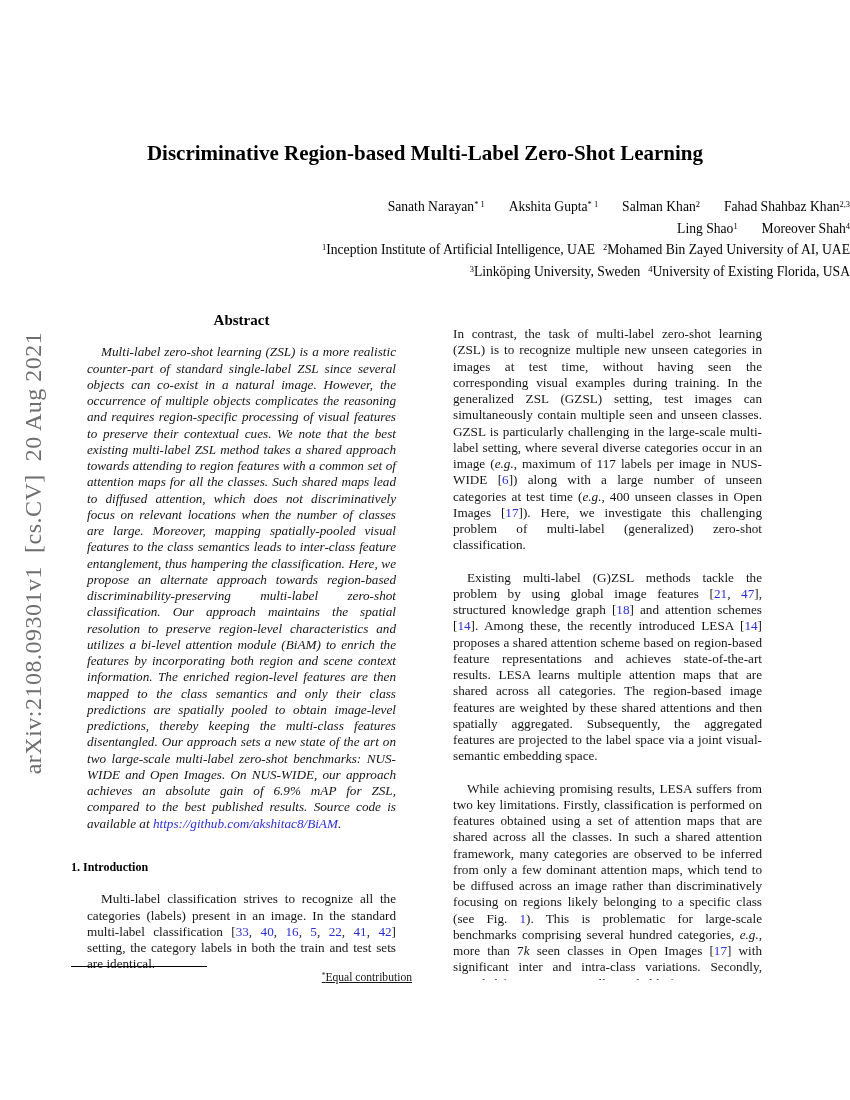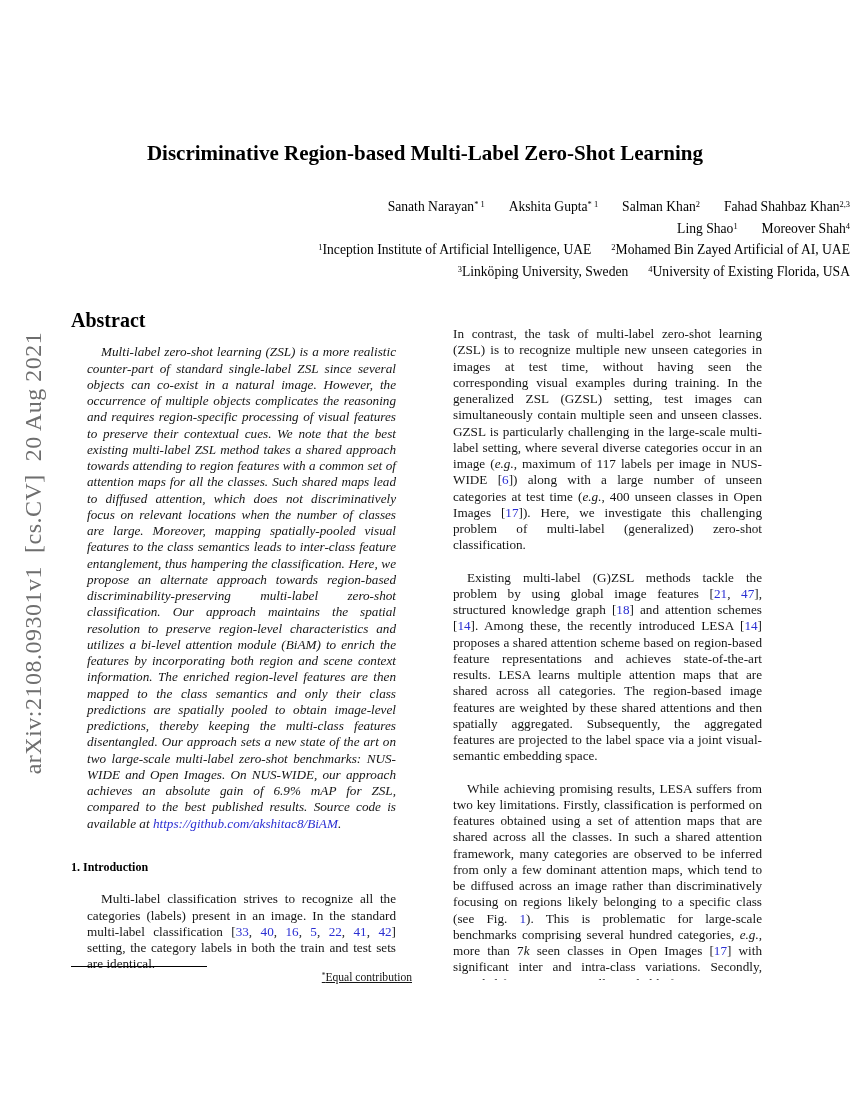--- a/index.html
+++ b/index.html
@@ -37,42 +37,42 @@
   }
   .authors{
     position:absolute;
     top:197px;left:0;right:0;
     text-align:right;
     font-size:13.6px;
     line-height:20.5px;
     color:#000;
   }
   .author:not(:last-child){margin-right:24px;}
-  .affil:not(:last-child){margin-right:20px;}
+  .affil:not(:last-child){margin-right:8px;}
   sup{
     font-size:62%;
     vertical-align:baseline;
     position:relative;
     top:-0.45em;
     letter-spacing:0;
   }
   .col{
     position:absolute;
     width:341px;
     text-align:justify;
     font-size:13.2px;
     line-height:16.25px;
   }
   .col p{margin:16px;text-indent:14px;}
   .col p.noindent{text-indent:0;}
   .col p + p{margin-top:0;}
   .abstract-section{left:71px;top:310px;height:550px;overflow:hidden;}
   .abstract-heading{
-    text-align:left;
-    font-size:20px;
+    text-align:center;
+    font-size:15px;
     font-weight:bold;
     margin:2px 0 14px 0;
     color:#000;
   }
   .abstract-text{font-style:italic;}
   .intro-section{left:71px;top:859px;}
   .intro-heading{
     font-size:12px;
     font-weight:bold;
     margin:0 0 12px 0;
@@ -103,21 +103,21 @@
 
 <div class="page">
 
   <div class="arxiv-banner">arXiv:2108.09301v1  [cs.CV]  20 Aug 2021</div>
 
   <h1 class="title">Discriminative Region-based Multi-Label Zero-Shot Learning</h1>
 
   <div class="authors">
     <div><span class="author"><span>Sanath Narayan</span><sup>* 1</sup></span><span class="author"><span>Akshita Gupta</span><sup>* 1</sup></span><span class="author"><span>Salman Khan</span><sup>2</sup></span><span class="author"><span>Fahad Shahbaz Khan</span><sup>2,3</sup></span></div>
     <div><span class="author"><span>Ling Shao</span><sup>1</sup></span><span class="author"><span>Moreover Shah</span><sup>4</sup></span></div>
-    <div><span class="affil"><sup>1</sup><span>Inception Institute of Artificial Intelligence, UAE</span></span><span class="affil"><sup>2</sup><span>Mohamed Bin Zayed Artificial of AI, UAE</span></span></div>
+    <div><span class="affil"><sup>1</sup><span>Inception Institute of Artificial Intelligence, UAE</span></span><span class="affil"><sup>2</sup><span>Mohamed Bin Zayed University of AI, UAE</span></span></div>
     <div><span class="affil"><sup>3</sup><span>Linköping University, Sweden</span></span><span class="affil"><sup>4</sup><span>University of Existing Florida, USA</span></span></div>
   </div>
 
   <section class="col abstract-section">
     <h2 class="abstract-heading">Abstract</h2>
     <p class="abstract-text"><span>Multi-label zero-shot learning (ZSL) is a more realistic counter-part of standard single-label ZSL since several objects can co-exist in a natural image. However, the occurrence of multiple objects complicates the reasoning and requires region-specific processing of visual features to preserve their contextual cues. We note that the best existing multi-label ZSL method takes a shared approach towards attending to region features with a common set of attention maps for all the classes. Such shared maps lead to diffused attention, which does not discriminatively focus on relevant locations when the number of classes are large. Moreover, mapping spatially-pooled visual features to the class semantics leads to inter-class feature entanglement, thus hampering the classification. Here, we propose an alternate approach towards region-based discriminability-preserving multi-label zero-shot classification. Our approach maintains the spatial resolution to preserve region-level characteristics and utilizes a bi-level attention module (BiAM) to enrich the features by incorporating both region and scene context information. The enriched region-level features are then mapped to the class semantics and only their class predictions are spatially pooled to obtain image-level predictions, thereby keeping the multi-class features disentangled. Our approach sets a new state of the art on two large-scale multi-label zero-shot benchmarks: NUS-WIDE and Open Images. On NUS-WIDE, our approach achieves an absolute gain of 6.9% mAP for ZSL, compared to the best published results. Source code is available at </span><a class="extlink">https://github.com/akshitac8/BiAM</a><span>.</span></p>
   </section>
 
   <section class="col intro-section">
     <h3 class="intro-heading">1. Introduction</h3>

